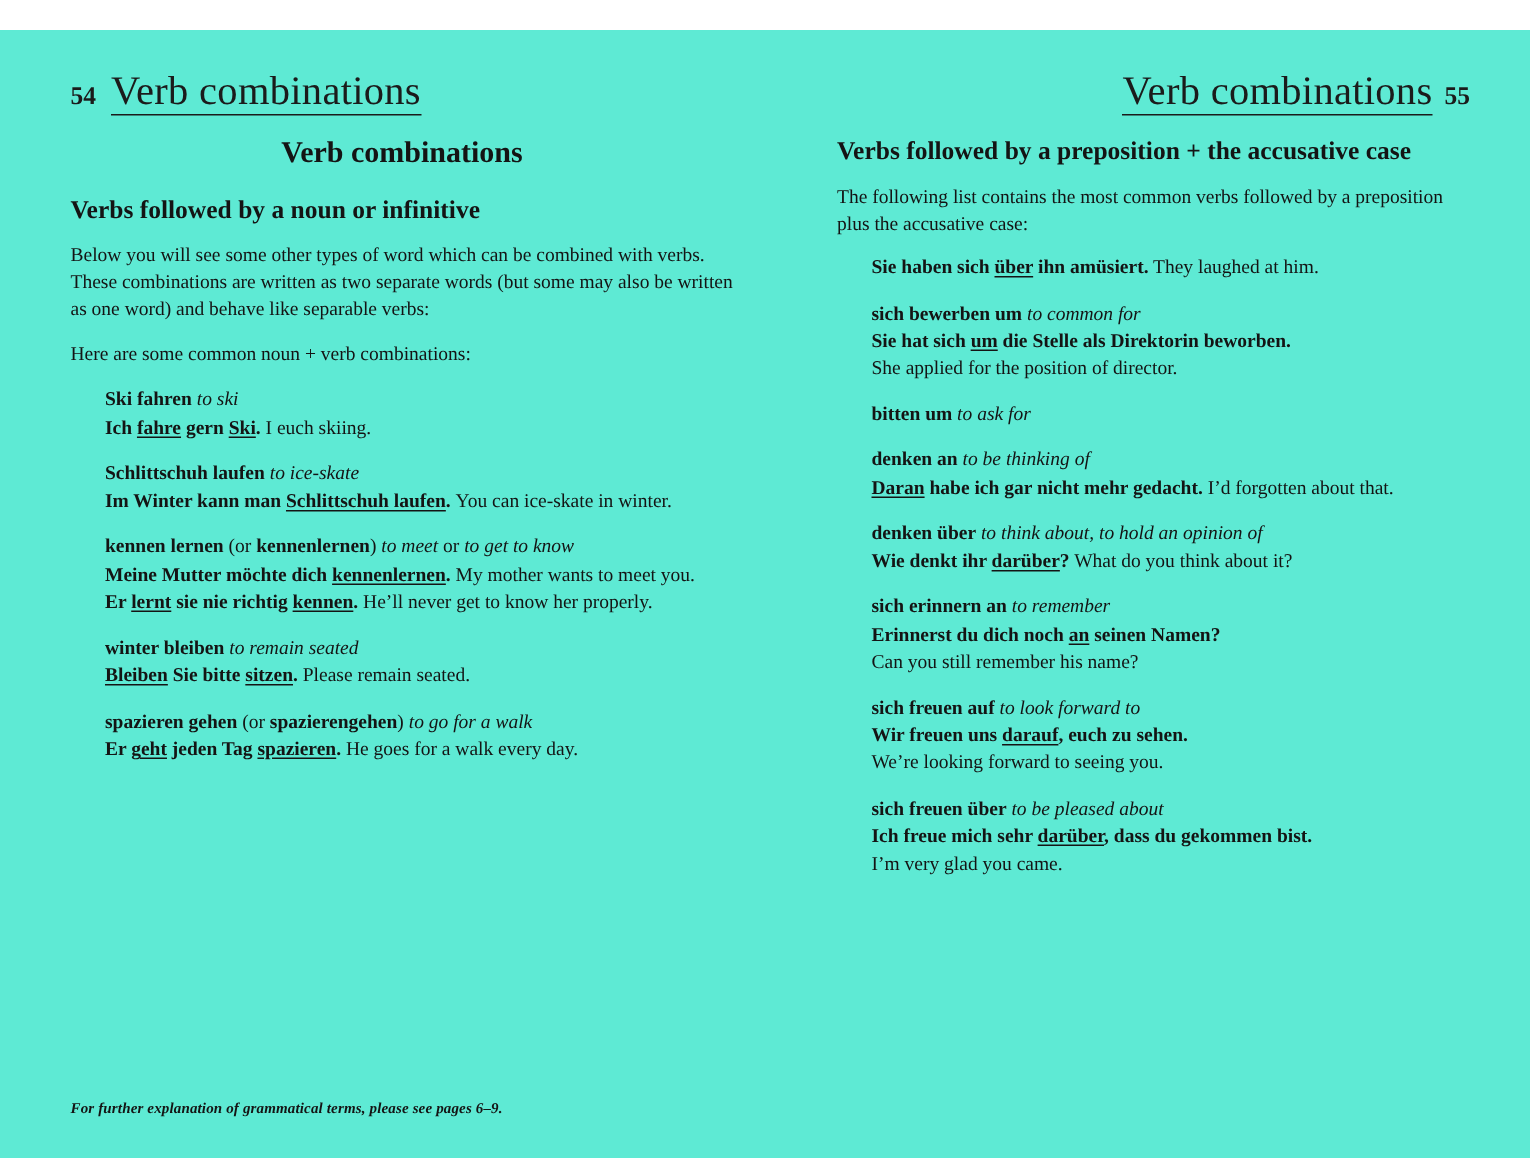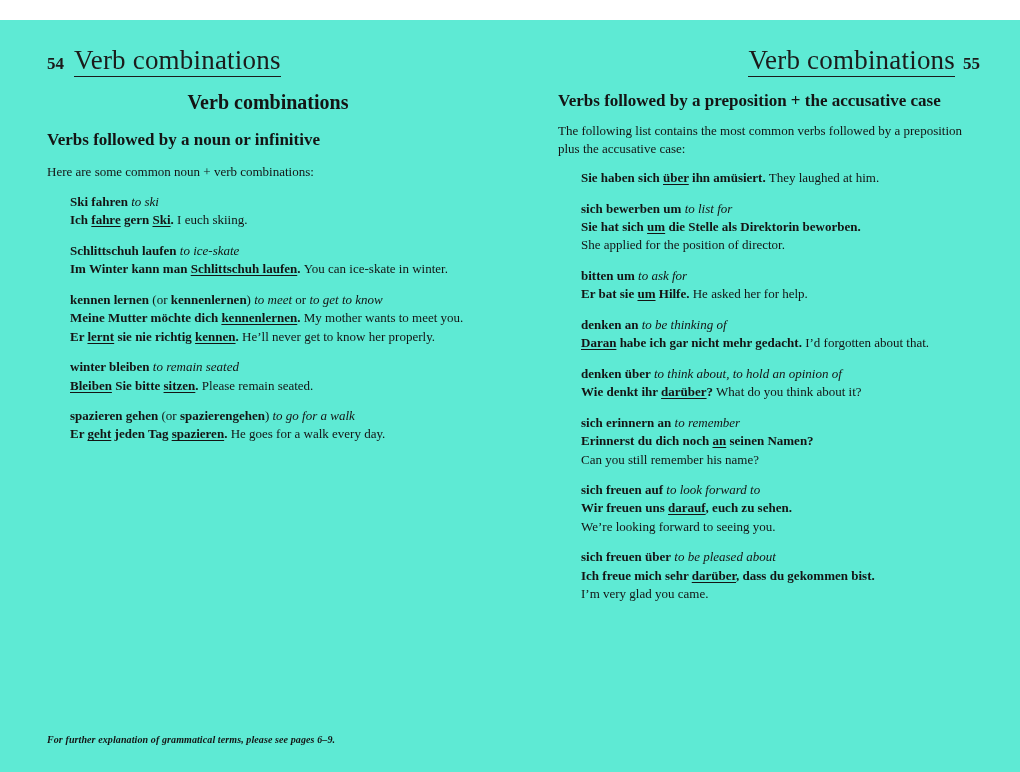--- a/index.html
+++ b/index.html
@@ -53,20 +53,21 @@
   <div class="page page-left">
     <div class="page-header">
       <span class="pagenum">54</span>
       <span class="running">Verb combinations</span>
     </div>
 
     <h1 class="chapter-title">Verb combinations</h1>
 
     <h2 class="section-heading">Verbs followed by a noun or infinitive</h2>
 
+    <p class="body-text">Below you will see some other types of word which can be combined with verbs. These combinations are written as two separate words (but some may also be written as one word) and behave like separable verbs:</p>
 
     <p class="lead-text">Here are some common noun + verb combinations:</p>
 
     <div class="examples">
         <div class="ex-block">
           <div class="ex-line"><span class="bold">Ski fahren</span><span> </span><span class="ital">to ski</span></div>
           <div class="ex-line"><span class="bold">Ich </span><span class="bold und">fahre</span><span class="bold"> gern </span><span class="bold und">Ski</span><span class="bold">. </span><span>I euch skiing.</span></div>
         </div>
         <div class="ex-block">
           <div class="ex-line"><span class="bold">Schlittschuh laufen</span><span> </span><span class="ital">to ice-skate</span></div>
@@ -102,27 +103,26 @@
 
     <h2 class="section-heading">Verbs followed by a preposition + the accusative case</h2>
 
     <p class="body-text">The following list contains the most common verbs followed by a preposition plus the accusative case:</p>
 
     <div class="examples">
         <div class="ex-block">
           <div class="ex-line"><span class="bold">Sie haben sich </span><span class="bold und">über</span><span class="bold"> ihn amüsiert.</span><span> </span><span>They laughed at him.</span></div>
         </div>
         <div class="ex-block">
-          <div class="ex-line"><span class="bold">sich bewerben um</span><span> </span><span class="ital">to list for</span></div>
+          <div class="ex-line"><span class="bold">sich bewerben um</span><span> </span><span class="ital">to common for</span></div>
           <div class="ex-line"><span class="bold">Sie hat sich </span><span class="bold und">um</span><span class="bold"> die Stelle als Direktorin beworben.</span></div>
           <div class="ex-line"><span>She applied for the position of director.</span></div>
         </div>
         <div class="ex-block">
           <div class="ex-line"><span class="bold">bitten um</span><span> </span><span class="ital">to ask for</span></div>
-          <div class="ex-line"><span class="bold">Er bat sie </span><span class="bold und">um</span><span class="bold"> Hilfe.</span><span> </span><span>He asked her for help.</span></div>
         </div>
         <div class="ex-block">
           <div class="ex-line"><span class="bold">denken an</span><span> </span><span class="ital">to be thinking of</span></div>
           <div class="ex-line"><span class="bold und">Daran</span><span class="bold"> habe ich gar nicht mehr gedacht.</span><span> </span><span>I’d forgotten about that.</span></div>
         </div>
         <div class="ex-block">
           <div class="ex-line"><span class="bold">denken über</span><span> </span><span class="ital">to think about, to hold an opinion of</span></div>
           <div class="ex-line"><span class="bold">Wie denkt ihr </span><span class="bold und">darüber</span><span class="bold">?</span><span> </span><span>What do you think about it?</span></div>
         </div>
         <div class="ex-block">

